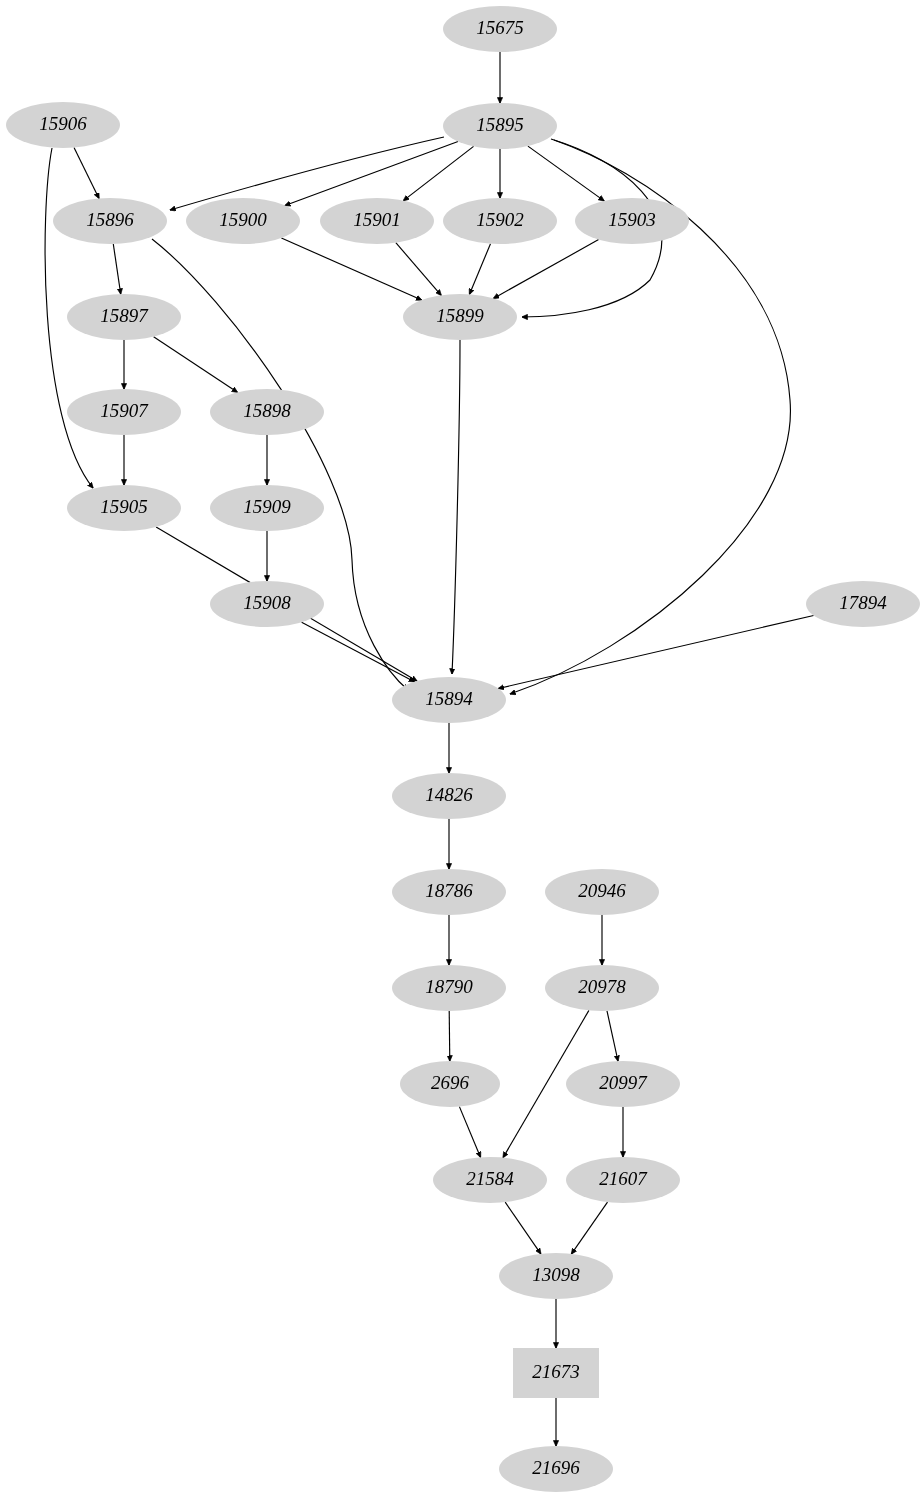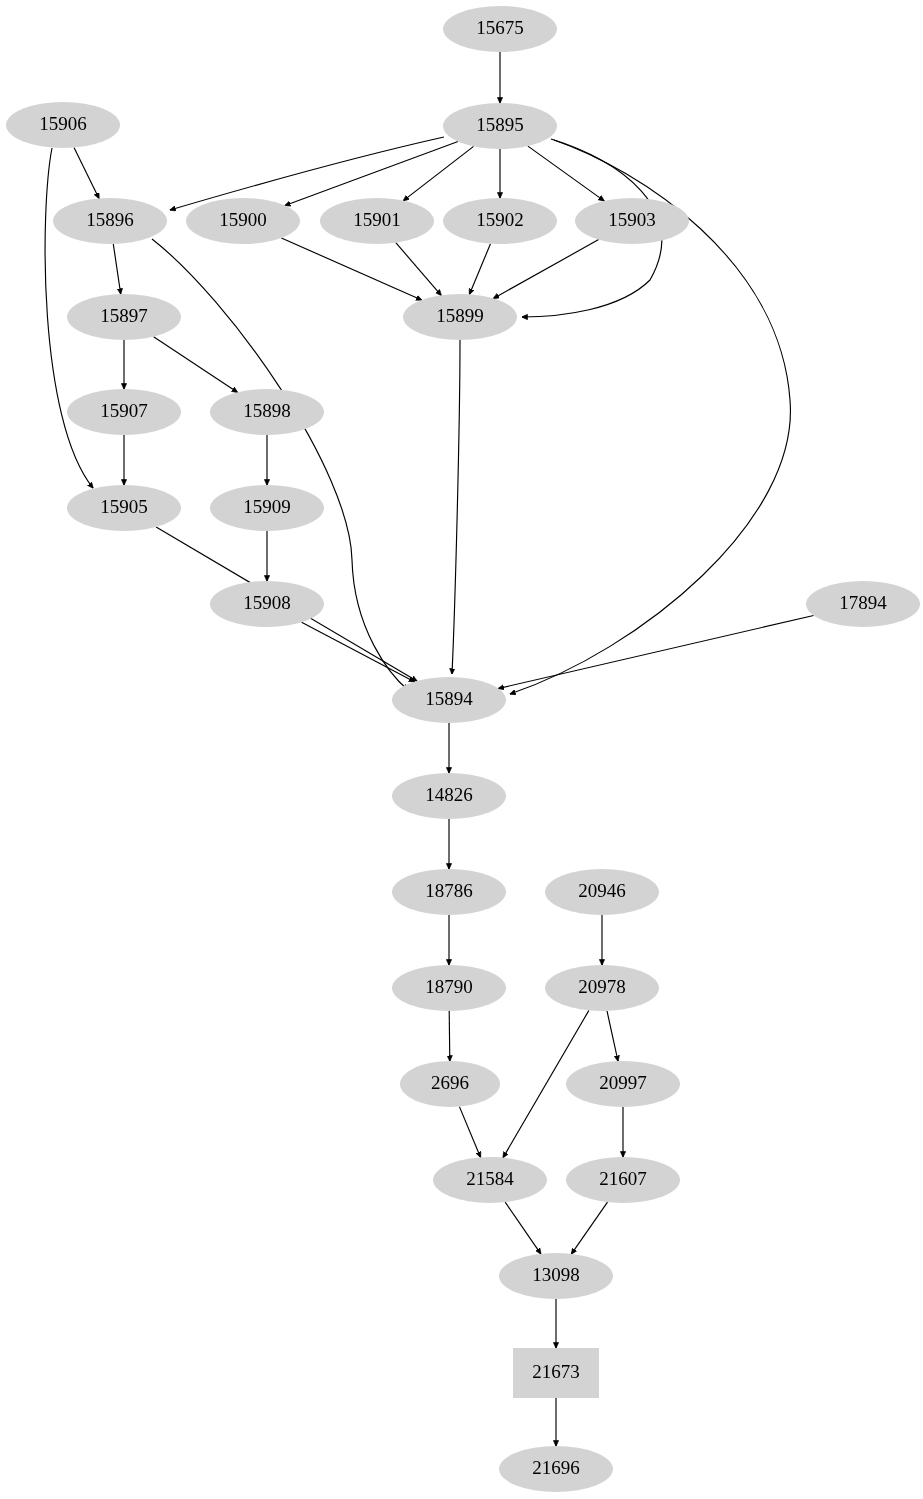--- a/index.html
+++ b/index.html
@@ -1,18 +1,18 @@
 <!DOCTYPE html>
 <html><head>
 <meta charset="utf-8">
 <style>
   html,body{margin:0;padding:0;background:#ffffff;}
   body{width:923px;height:1499px;overflow:hidden;
        font-family:"Liberation Serif","DejaVu Serif",serif;}
-  #graph-root{position:relative;width:923px;height:1499px;}
+  #graph-root{position:relative;width:923px;height:1499px;font-style:italic;}
   svg#graph-canvas{position:absolute;left:0;top:0;width:923px;height:1499px;}
   .node-label{
     font-family:"Liberation Serif","DejaVu Serif",serif;
     font-size:19px; fill:#000000;
     text-anchor:middle; dominant-baseline:middle;
   }
   .node-shape{stroke:#000000;stroke-width:0;}
   .edge-path{fill:none;stroke:#000000;stroke-width:1.15px;}
   .edge-head{fill:#000000;stroke:#000000;stroke-width:1px;}
 </style>

